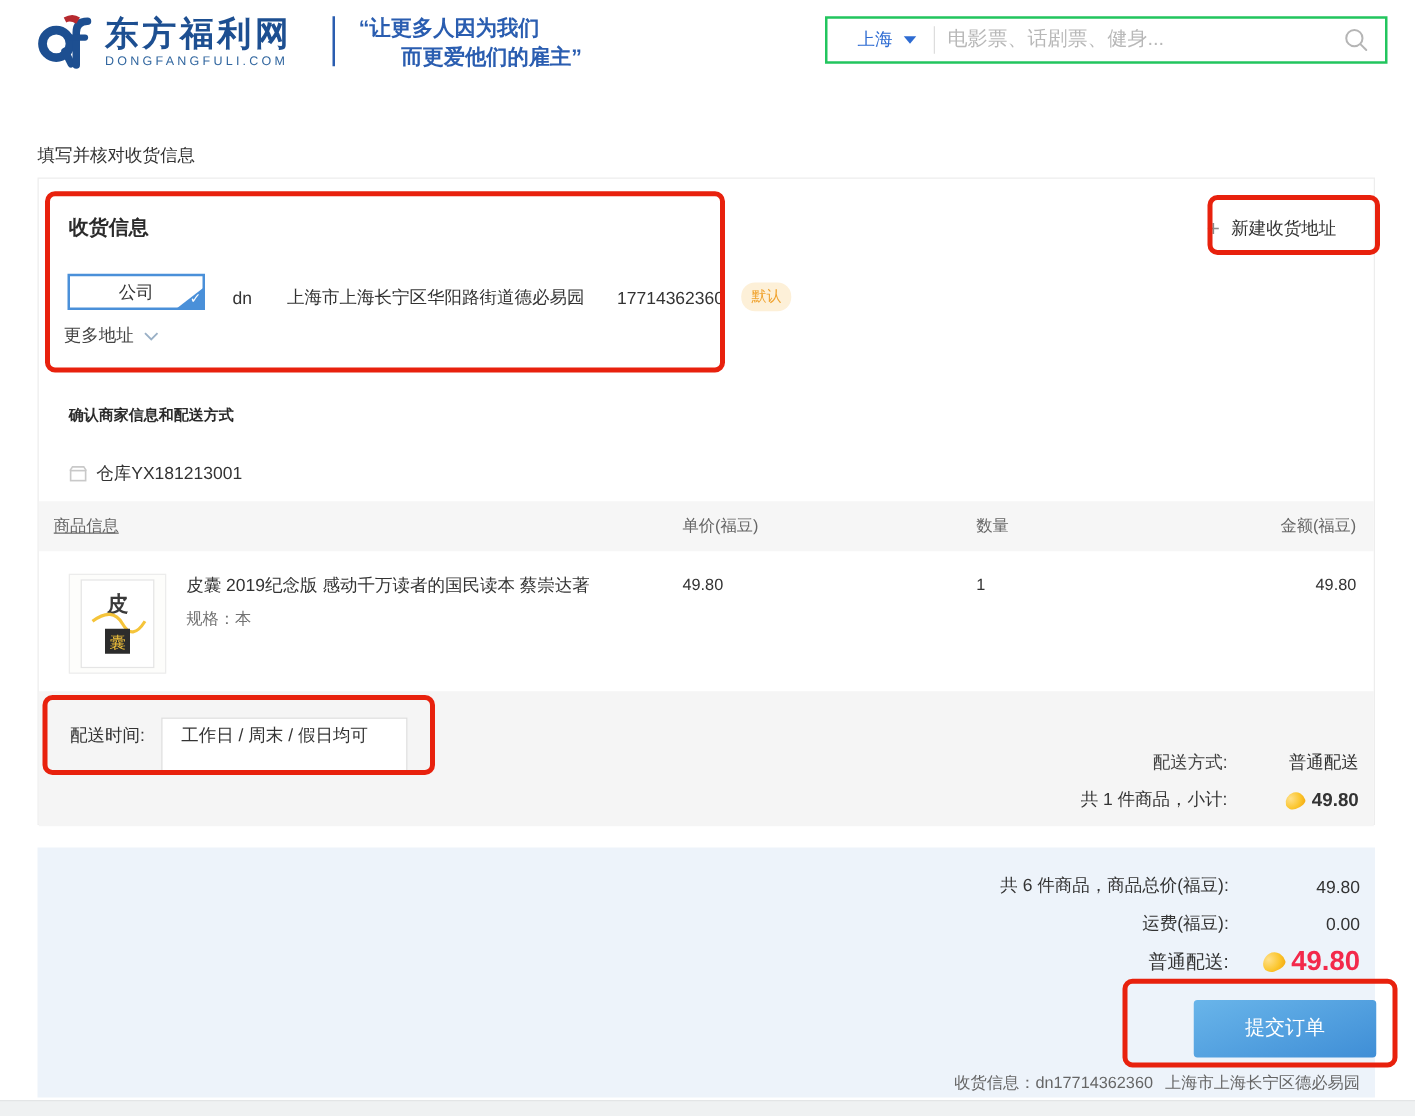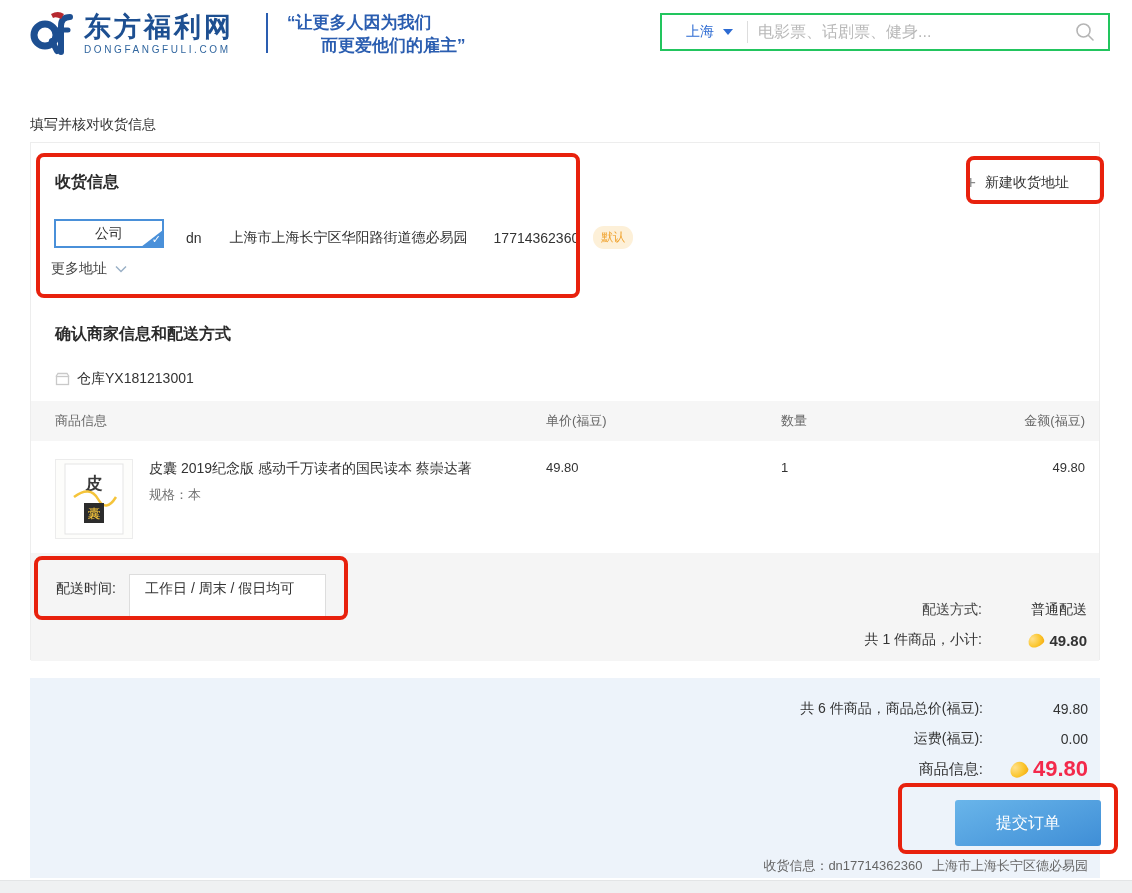--- a/index.html
+++ b/index.html
@@ -51,28 +51,28 @@
   .addr-line { position:absolute; left:155px; top:83px; display:flex; align-items:center; font-size:14px; color:#333; }
   .addr-name { margin-right:28px; }
   .addr-detail { margin-right:26px; }
   .addr-phone { margin-right:14px; }
   .default-badge { background:#fdf0d8; color:#f0a32f; font-size:12px; padding:3px 8px; border-radius:11px; }
 
   .more-addr { position:absolute; left:20px; top:117px; display:flex; align-items:center;
     font-size:14px; color:#444; cursor:pointer; }
   .more-caret { margin-left:8px; display:flex; }
 
-  .sec2-title { position:absolute; left:24px; top:181px; font-size:16px; font-weight:bold; color:#2b2b2b; }
+  .sec2-title { position:absolute; left:24px; top:181px; font-size:12px; font-weight:bold; color:#2b2b2b; }
   .warehouse { position:absolute; left:24px; top:227px; display:flex; align-items:center; font-size:14px; color:#333; }
   .shop-icon { margin-right:7px; display:flex; }
 
   .table-header { position:absolute; left:0; top:258px; width:100%; height:40px; background:#f6f6f6;
     font-size:13px; color:#666; }
   .th { position:absolute; line-height:40px; }
-  .th-product { left:24px; } .th-price { left:515px; } .th-qty { left:750px; } .th-amount { right:14px; }
+  .th-product { left:12px;text-decoration:underline; } .th-price { left:515px; } .th-qty { left:750px; } .th-amount { right:14px; }
 
   .prod-img { position:absolute; left:24px; top:316px; width:78px; height:80px; border:1px solid #ececec;
     background:#fdfdfb; display:flex; align-items:center; justify-content:center; }
   .prod-title { position:absolute; left:118px; top:317px; font-size:14px; color:#333; }
   .prod-spec  { position:absolute; left:118px; top:343px; font-size:13px; color:#737373; }
   .prod-price { position:absolute; left:515px; top:317px; font-size:13px; color:#333; }
   .prod-qty   { position:absolute; left:750px; top:317px; font-size:13px; color:#333; }
   .prod-amount{ position:absolute; right:14px; top:317px; font-size:13px; color:#333; }
 
   .gray-strip { position:absolute; left:0; top:410px; width:100%; height:108px; background:#f5f5f5; }
@@ -244,21 +244,21 @@
 <div class="summary-panel">
   <div class="sum-row sum-row1">
     <span>共 6 件商品，商品总价(福豆):</span>
     <span class="val-col">49.80</span>
   </div>
   <div class="sum-row sum-row2">
     <span>运费(福豆):</span>
     <span class="val-col">0.00</span>
   </div>
   <div class="sum-row sum-row3">
-    <span class="payable-label">商品信息:</span>
+    <span class="payable-label">普通配送:</span>
     <span class="val-col payable-val">
       <span class="bean"></span>
       <span>49.80</span>
     </span>
   </div>
 
   <div class="submit-btn">提交订单</div>
 
   <div class="footer-info">
     <span style="margin-left:0">收货信息：</span><span style="margin-left:0">dn17714362360</span>

